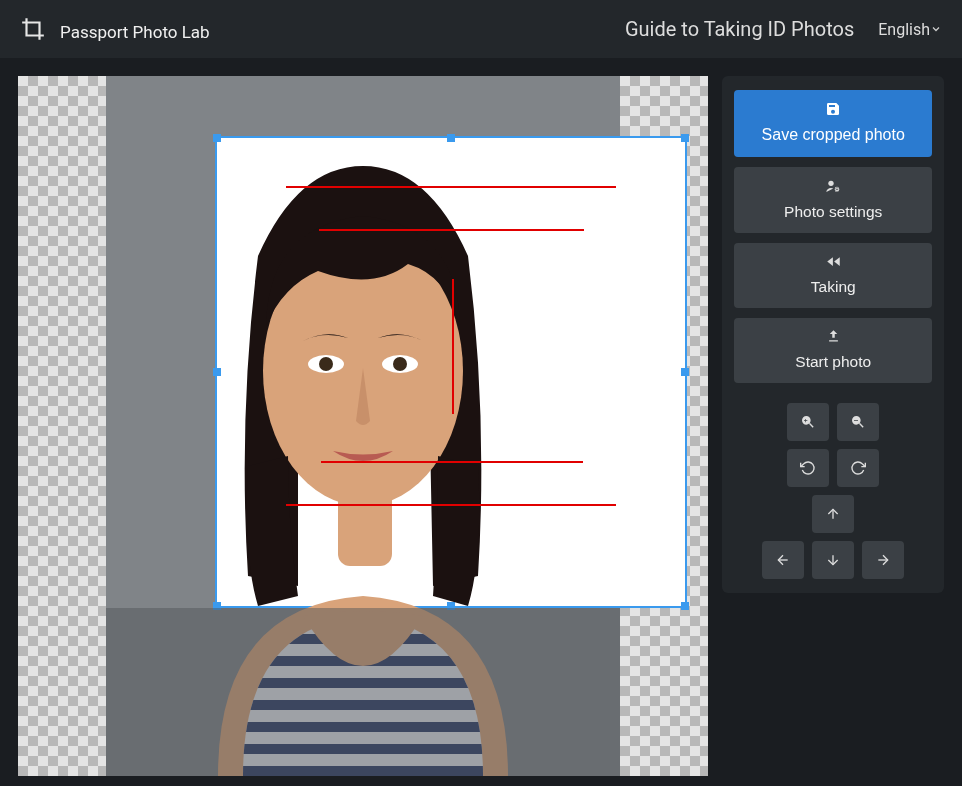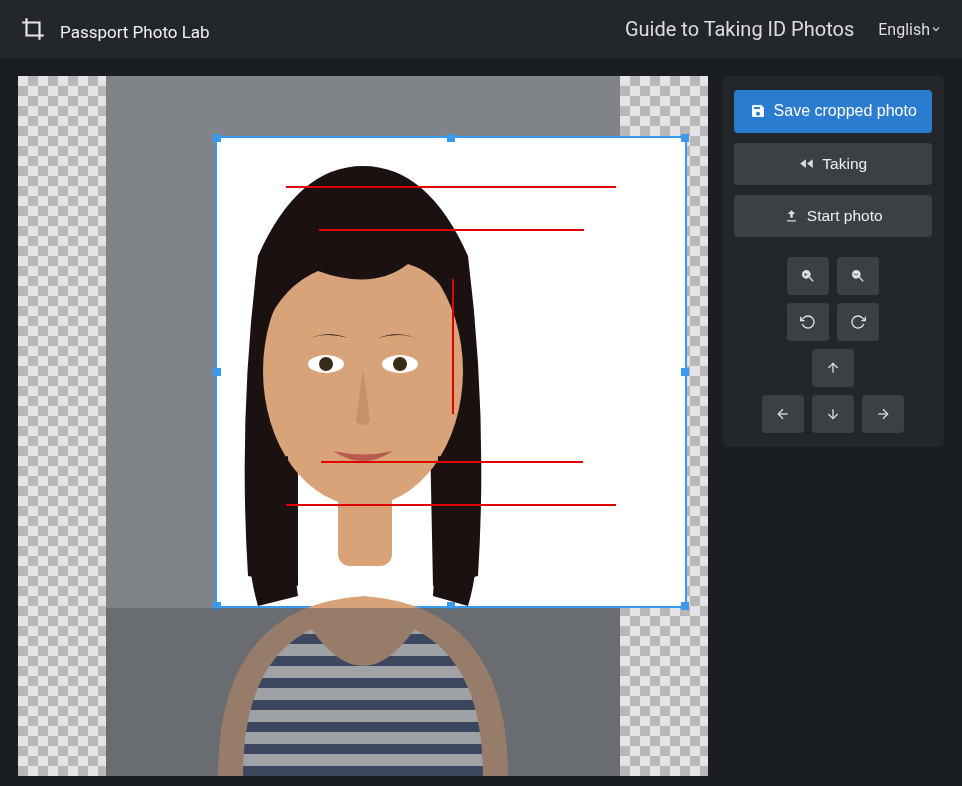--- a/index.html
+++ b/index.html
@@ -139,20 +139,21 @@
     gap: 8px;
     border: none;
     border-radius: 4px;
     font-size: 15.5px;
     color: #eee;
     cursor: pointer;
     background: #3b4045;
     padding: 11px 10px;
     text-align: center;
     line-height: 1.3;
+    flex-direction: column;
   }
   .btn-primary {
     background: #2b7bd0;
     color: #fff;
     font-size: 16px;
     padding: 11px 8px;
   }
   .tool-grid {
     margin-top: 10px;
     display: flex;
@@ -293,20 +294,31 @@
   <div class="sidebar">
     <button class="btn btn-primary">
       <span>
         <svg width="16" height="16" viewBox="0 0 24 24" fill="#fff">
             <path d="M17 3H5a2 2 0 0 0-2 2v14a2 2 0 0 0 2 2h14a2 2 0 0 0 2-2V7l-4-4zM12 19a3 3 0 1 1 0-6 3 3 0 0 1 0 6zm3-10H6V6h9v3z"></path>
           </svg>
       </span>
       <span>Save cropped photo</span>
     </button>
 
+    <button class="btn">
+      <span>
+        <svg width="16" height="16" viewBox="0 0 24 24" fill="#ddd">
+            <circle cx="9" cy="8" r="4"></circle>
+            <path d="M2 21c0-3.3 3.1-6 7-6 1.3 0 2.5.3 3.5.8"></path>
+            <circle cx="18" cy="17" r="2" fill="none" stroke="#ddd" stroke-width="1.6"></circle>
+            <path d="M18 13v1.2M18 19.8V21M21.5 17h-1.2M15.7 17h-1.2M20.5 14.5l-.9.9M16.4 19.1l-.9.9M20.5 19.5l-.9-.9M16.4 14.9l-.9-.9" stroke="#ddd" stroke-width="1.6"></path>
+          </svg>
+      </span>
+      <span>Photo settings</span>
+    </button>
 
 
     <button class="btn">
       <span>
         <svg width="15" height="15" viewBox="0 0 24 24" fill="#ddd">
             <polygon points="11 19 2 12 11 5"></polygon>
             <polygon points="22 19 13 12 22 5"></polygon>
           </svg>
       </span>
       <span>Taking</span>

